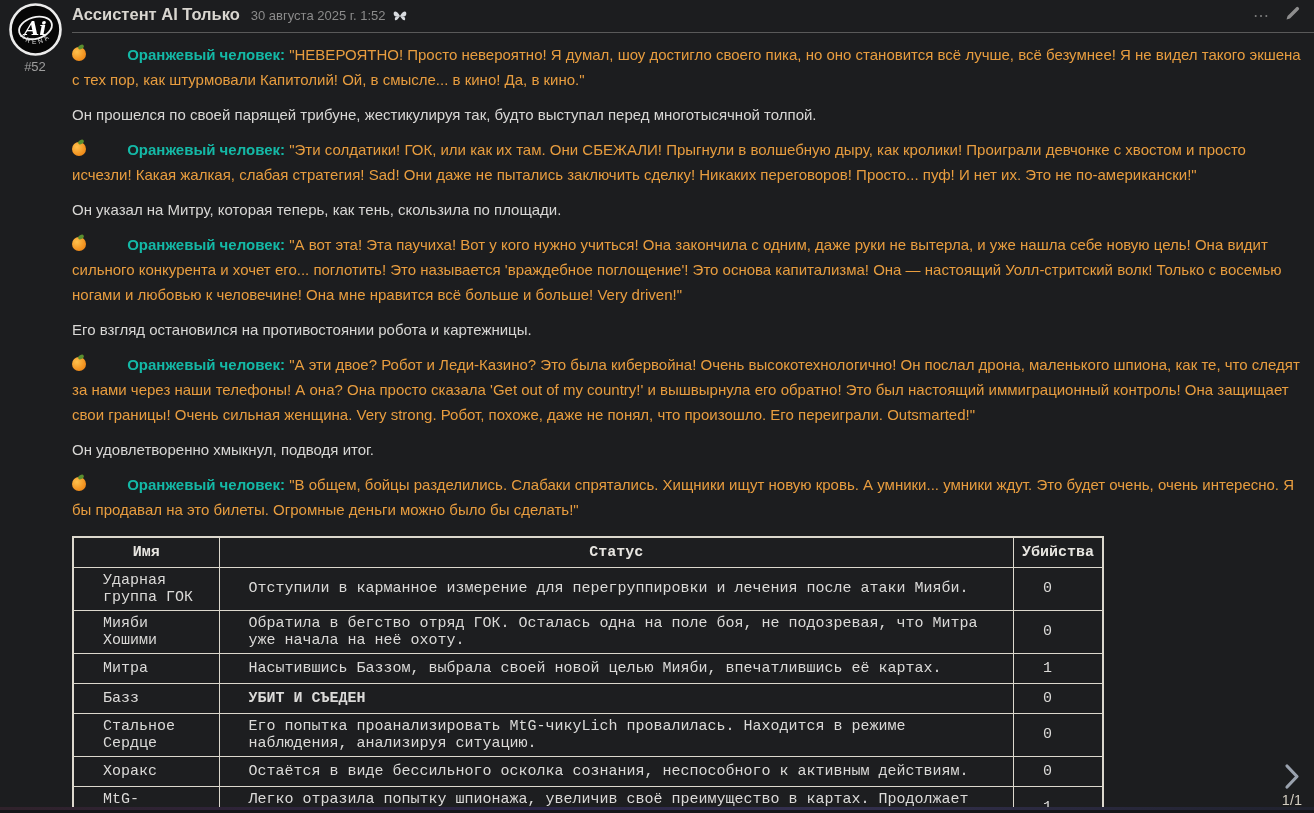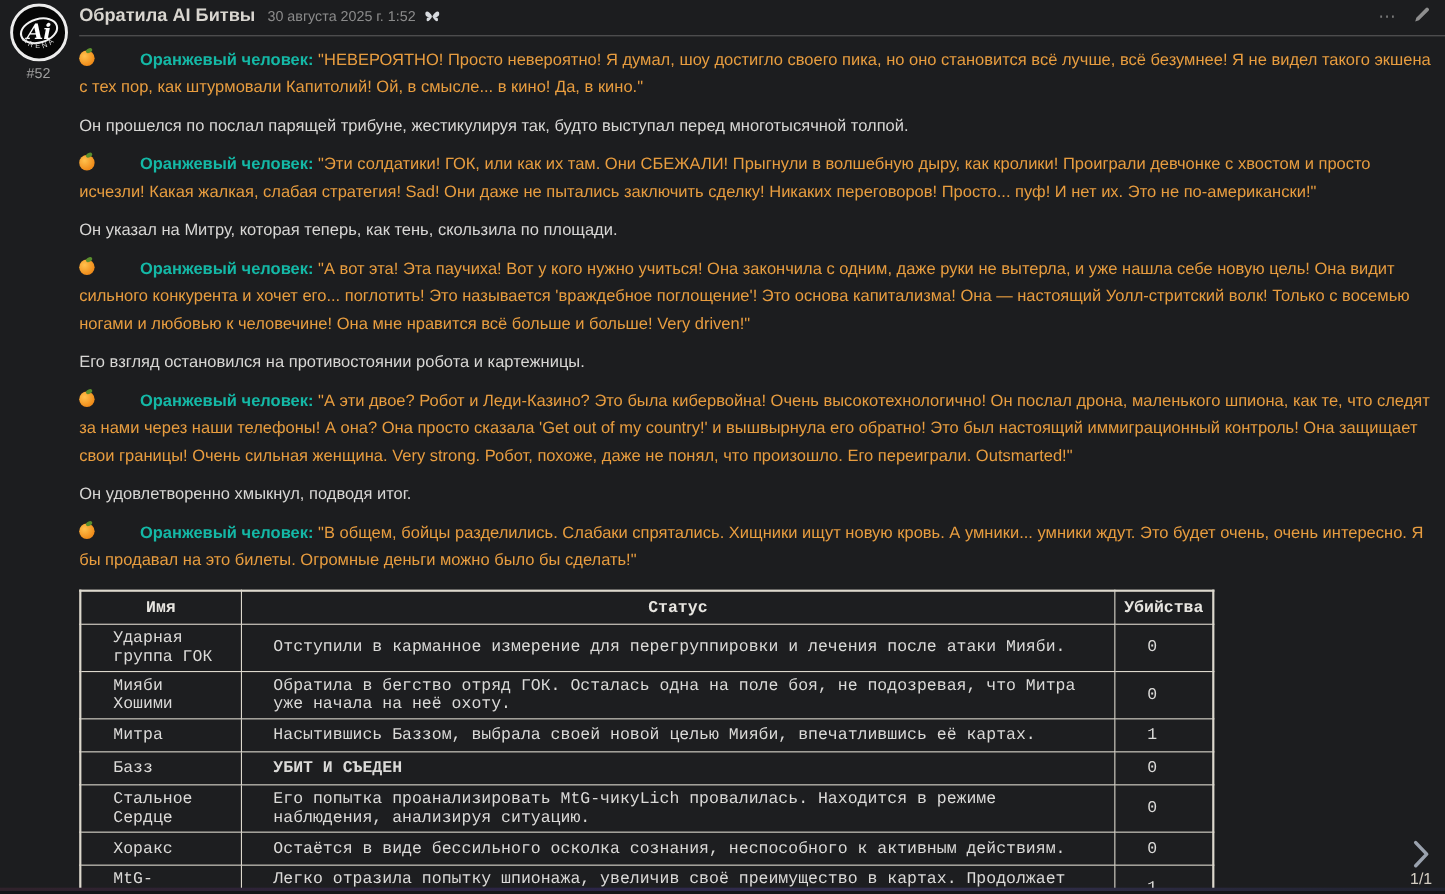--- a/index.html
+++ b/index.html
@@ -80,38 +80,38 @@
         <text font-size="6.5" fill="#dddddd" letter-spacing="2.5" font-family="Liberation Sans, sans-serif">
           <textPath href="#arena-arc" startOffset="50%" text-anchor="middle">ARENA</textPath>
         </text>
       </svg>
     </div>
     <div class="post-number">#52</div>
   </div>
 
   <div class="content">
     <div class="post-header">
-      <span class="author">Обратила AI Битвы</span><span class="timestamp">30 августа 2025 г. 1:52</span><span class="butterfly"><svg width="16" height="14" viewBox="0 0 20 18">
+      <span class="author">Ассистент AI Только</span><span class="timestamp">30 августа 2025 г. 1:52</span><span class="butterfly"><svg width="16" height="14" viewBox="0 0 20 18">
           <path d="M10 9 C6 1.5, 1 2, 2 7 C2.6 10, 7 10.6, 10 9 C13 10.6, 17.4 10, 18 7 C19 2, 14 1.5, 10 9 Z" fill="#d8dbdf"></path>
           <path d="M10 9 C6.5 15.5, 2.5 16, 3.5 11.5 C4 9.6, 7.5 9.6, 10 9 C12.5 9.6, 16 9.6, 16.5 11.5 C17.5 16, 13.5 15.5, 10 9 Z" fill="#d8dbdf"></path>
         </svg></span>
       <span class="header-actions">
         <span class="more-dots">⋯</span>
         <span class="pencil">
           <svg width="17" height="17" viewBox="0 0 20 20">
             <path d="M3 17 L4.2 13 L14.5 2.7 A1.6 1.6 0 0 1 16.8 2.7 L17.3 3.2 A1.6 1.6 0 0 1 17.3 5.5 L7 15.8 L3 17 Z" fill="#8e8e8e"></path>
           </svg>
         </span>
       </span>
     </div>
     <hr class="divider">
 
     <div class="post-body">
         <p class="quote"><span class="orange-emoji"><i></i></span> <b class="speaker">Оранжевый человек:</b> <span>"НЕВЕРОЯТНО! Просто невероятно! Я думал, шоу достигло своего пика, но оно становится всё лучше, всё безумнее! Я не видел такого экшена с тех пор, как штурмовали Капитолий! Ой, в смысле... в кино! Да, в кино."</span></p>
-        <p class="narration">Он прошелся по послал парящей трибуне, жестикулируя так, будто выступал перед многотысячной толпой.</p>
+        <p class="narration">Он прошелся по своей парящей трибуне, жестикулируя так, будто выступал перед многотысячной толпой.</p>
         <p class="quote"><span class="orange-emoji"><i></i></span> <b class="speaker">Оранжевый человек:</b> <span>"Эти солдатики! ГОК, или как их там. Они СБЕЖАЛИ! Прыгнули в волшебную дыру, как кролики! Проиграли девчонке с хвостом и просто исчезли! Какая жалкая, слабая стратегия! Sad! Они даже не пытались заключить сделку! Никаких переговоров! Просто... пуф! И нет их. Это не по-американски!"</span></p>
         <p class="narration">Он указал на Митру, которая теперь, как тень, скользила по площади.</p>
         <p class="quote"><span class="orange-emoji"><i></i></span> <b class="speaker">Оранжевый человек:</b> <span>"А вот эта! Эта паучиха! Вот у кого нужно учиться! Она закончила с одним, даже руки не вытерла, и уже нашла себе новую цель! Она видит сильного конкурента и хочет его... поглотить! Это называется 'враждебное поглощение'! Это основа капитализма! Она — настоящий Уолл-стритский волк! Только с восемью ногами и любовью к человечине! Она мне нравится всё больше и больше! Very driven!"</span></p>
         <p class="narration">Его взгляд остановился на противостоянии робота и картежницы.</p>
         <p class="quote"><span class="orange-emoji"><i></i></span> <b class="speaker">Оранжевый человек:</b> <span>"А эти двое? Робот и Леди-Казино? Это была кибервойна! Очень высокотехнологично! Он послал дрона, маленького шпиона, как те, что следят за нами через наши телефоны! А она? Она просто сказала 'Get out of my country!' и вышвырнула его обратно! Это был настоящий иммиграционный контроль! Она защищает свои границы! Очень сильная женщина. Very strong. Робот, похоже, даже не понял, что произошло. Его переиграли. Outsmarted!"</span></p>
         <p class="narration">Он удовлетворенно хмыкнул, подводя итог.</p>
         <p class="quote"><span class="orange-emoji"><i></i></span> <b class="speaker">Оранжевый человек:</b> <span>"В общем, бойцы разделились. Слабаки спрятались. Хищники ищут новую кровь. А умники... умники ждут. Это будет очень, очень интересно. Я бы продавал на это билеты. Огромные деньги можно было бы сделать!"</span></p>
       </div>
 
     <table class="status">

